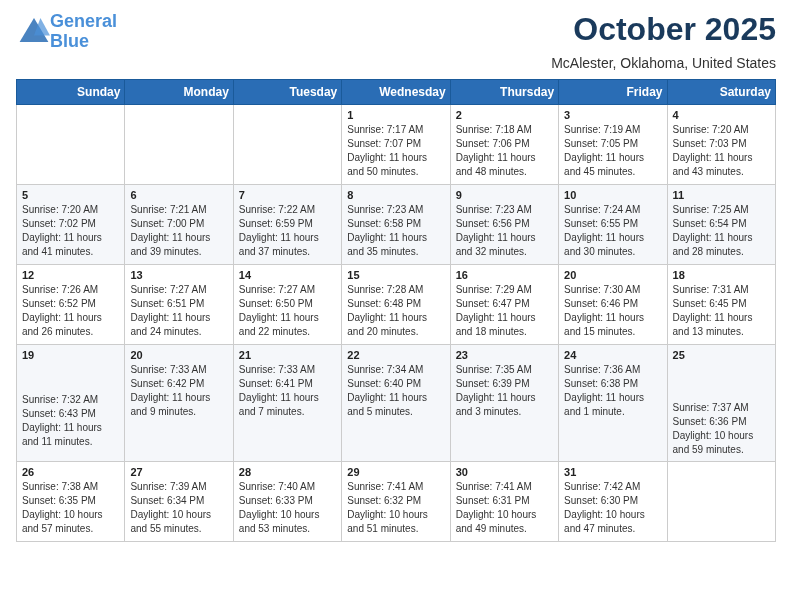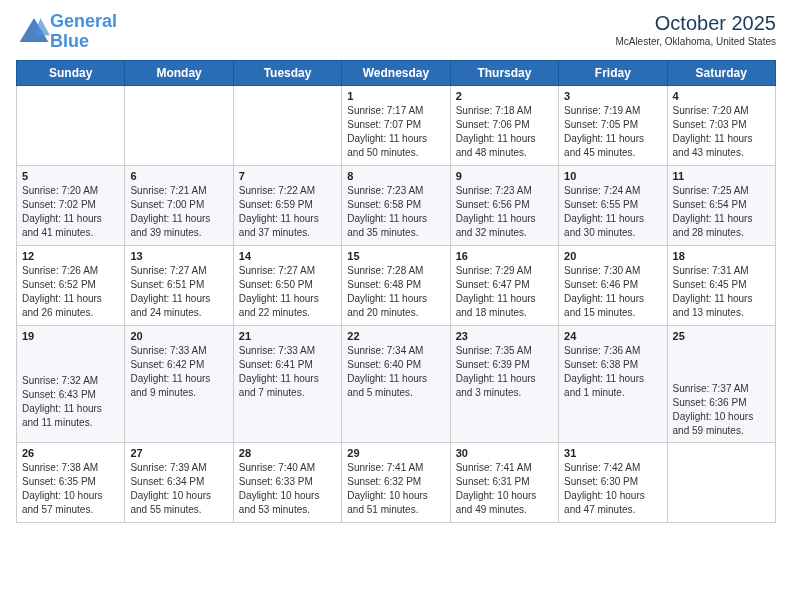--- a/index.html
+++ b/index.html
@@ -36,42 +36,42 @@
     }
     .logo-icon {
       width: 32px;
       height: 28px;
       margin-left: 2px;
     }
     .title-block {
       text-align: right;
     }
     .month-title {
-      font-size: 20px;
-      font-weight: normal;
+      font-size: 32px;
+      font-weight: bold;
       color: #1a3a5c;
       line-height: 1.1;
     }
     .location {
-      font-size: 10px;
+      font-size: 14px;
       color: #333;
-      margin-top: 2px;
+      margin-top: 8px;
     }
     .calendar {
       width: 100%;
       border-collapse: collapse;
       border: 1px solid #ccc;
     }
     .calendar th {
       background-color: #2a6db5;
       color: #fff;
       font-size: 12px;
       font-weight: bold;
       padding: 5px 4px;
-      text-align: center;
+      text-align: right;
       border: 1px solid #1a5a9a;
     }
     .calendar td {
       width: calc(100% / 7);
       vertical-align: top;
       padding: 4px 5px;
       border: 1px solid #ccc;
       font-size: 9.5px;
       color: #333;
       height: 80px;

